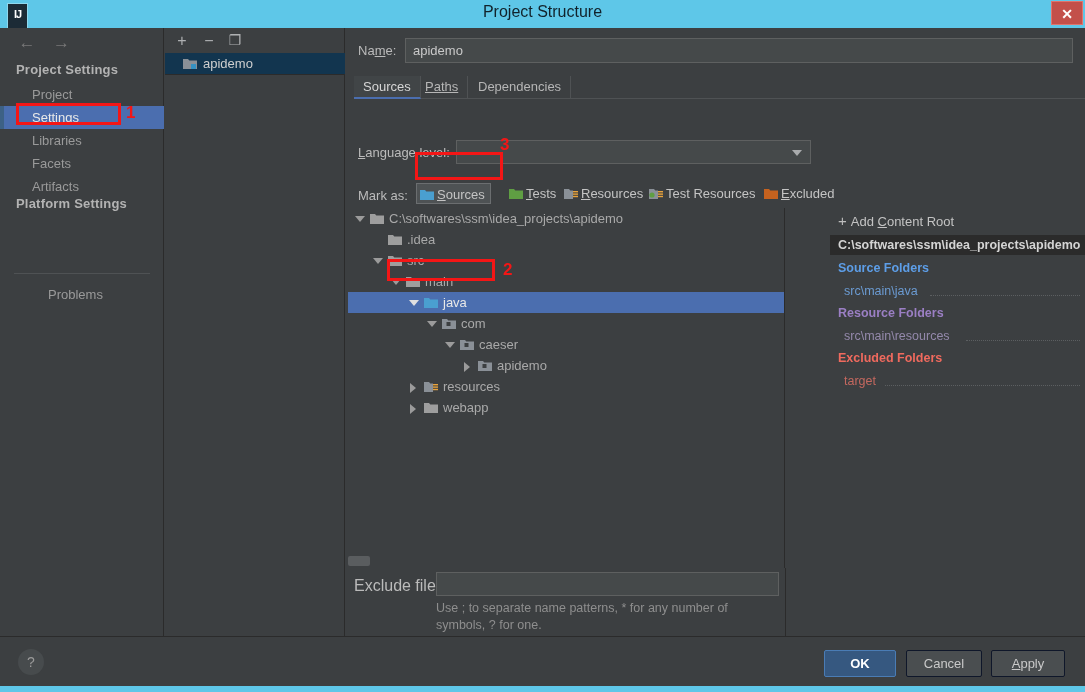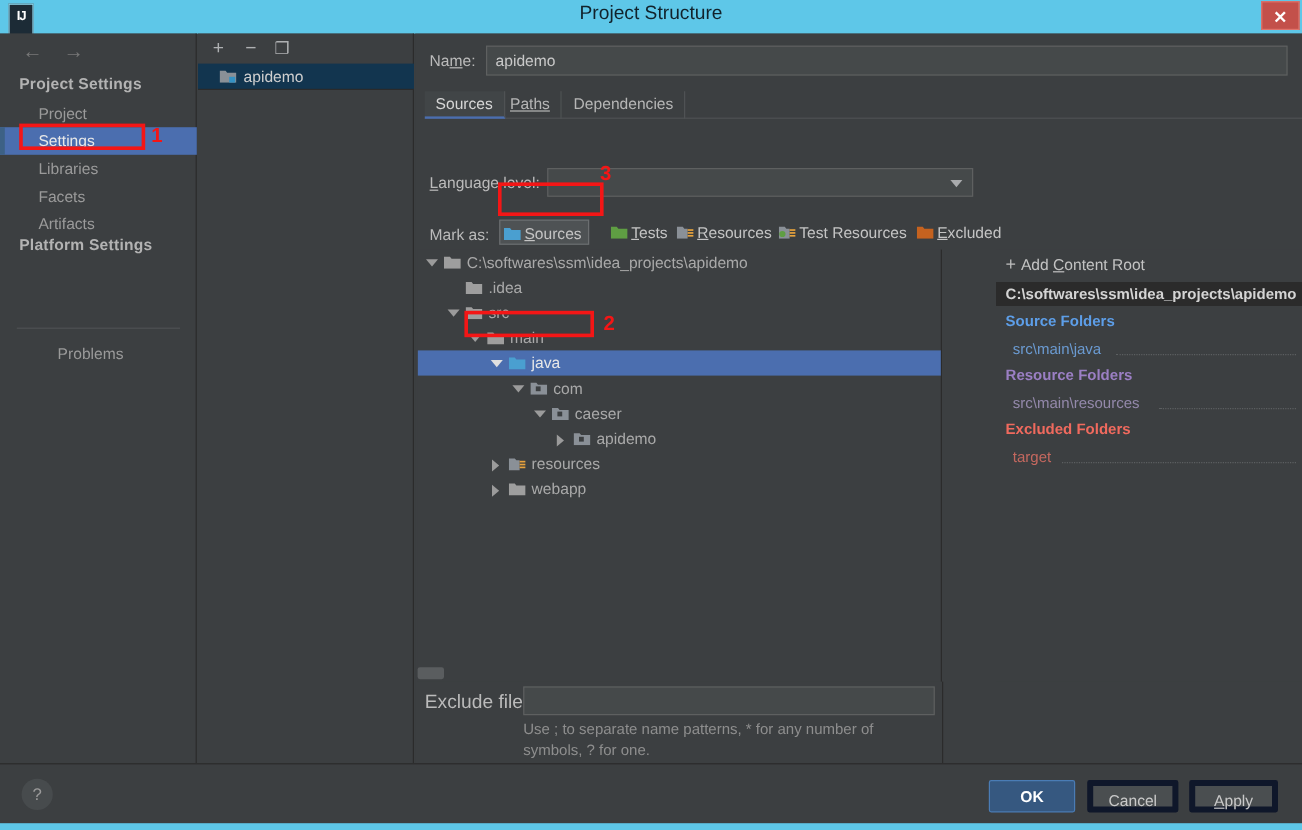--- a/index.html
+++ b/index.html
@@ -230,21 +230,21 @@
     background: #3c3f41; border-top: 1px solid #2b2b2b;
   }
   .helpbtn {
     position: absolute; left: 18px; top: 12px; width: 26px; height: 26px;
     border-radius: 50%; background: #474b4d; color: #9a9a9a;
     font-size: 14px; text-align: center; line-height: 26px; cursor: pointer;
   }
   .dlgbtn {
     position: absolute; top: 650px; height: 27px; font-size: 13px;
     text-align: center; line-height: 25px; cursor: pointer;
-    border: 5px solid #0f172a; background: #4a4e50; color: #c9c9c9;
+    border: 1px solid #0f172a; background: #4a4e50; color: #c9c9c9;
     border-radius: 2px;
   }
   .dlgbtn.primary { background: #365880; color: #ffffff; border: 1px solid #4a7cb5; font-weight: bold; }
   .dlgbtn u { text-decoration: underline; }
 
   
   .annot-box {
     position: absolute; border: 3px solid #f41616; pointer-events: none;
   }
   .annot-num {

